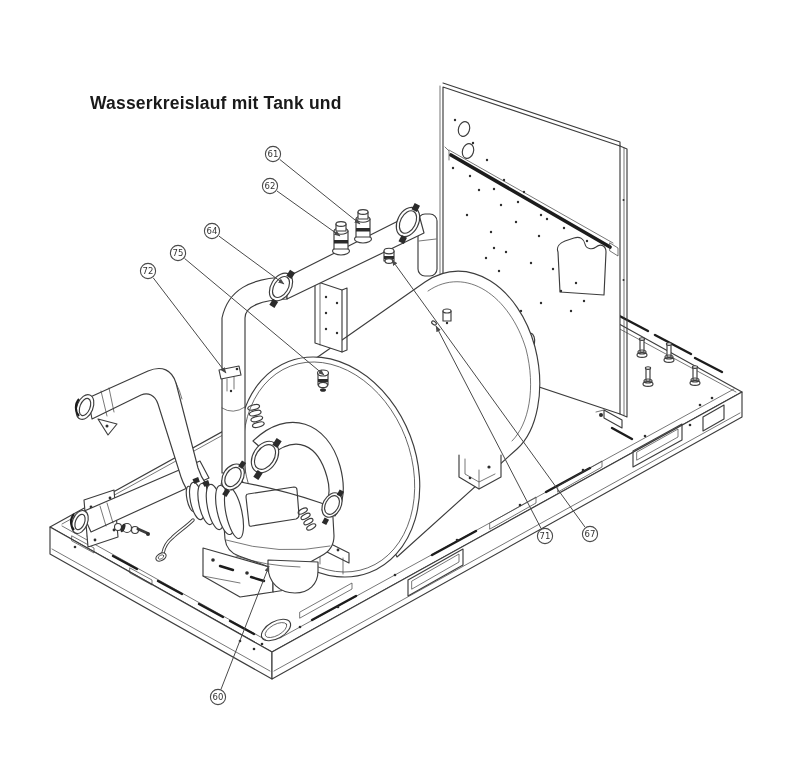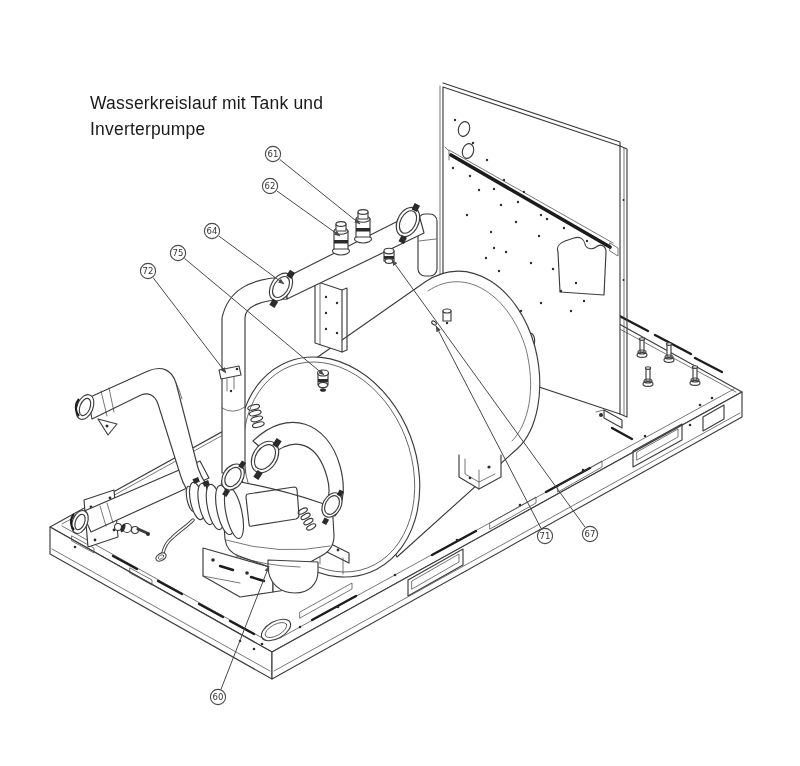--- a/index.html
+++ b/index.html
@@ -1,18 +1,18 @@
 <!DOCTYPE html>
 <html><head>
 <meta charset="utf-8">
 <style>
   html,body{margin:0;padding:0;background:#fff;}
   .stage{position:relative;width:800px;height:766px;background:#fff;overflow:hidden;
          font-family:"Liberation Sans",sans-serif;}
-  .title{position:absolute;left:90px;top:90px;font-size:17.5px;font-weight:normal;
+  .title{position:absolute;left:90px;top:90px;font-size:17.5px;font-weight:bold;
          color:#1a1a1a;line-height:1.5;letter-spacing:.2px;}
   svg{position:absolute;left:0;top:0;}
   .ln{fill:none;stroke:#3d3d3d;stroke-width:1.15;stroke-linejoin:round;stroke-linecap:round;}
   .w{fill:#ffffff;}
   .thin{stroke-width:.7;}
   .slat{stroke:#1c1c1c;stroke-width:2.4;stroke-linecap:round;fill:none;}
   .fdk{fill:#2b2b2b;stroke:none;}
   .dot{fill:#2e2e2e;stroke:none;}
   .callout-circle{fill:#fff;stroke:#4a4a4a;stroke-width:1.1;}
   .callout-text{font-family:"DejaVu Sans","Liberation Sans",sans-serif;font-size:8.5px;fill:#333;}
@@ -438,15 +438,14 @@
         <g>
           <line x1="221.11998984062555" y1="688.9859084485893" x2="269" y2="566" class="leader" marker-end="url(#arr)"></line>
           <circle cx="218" cy="697" r="7.6" class="callout-circle"></circle>
           <text x="218" y="700" text-anchor="middle" class="callout-text">60</text>
         </g>
       </g>
   </svg>
 
   <div class="title">
     <div>Wasserkreislauf mit Tank und</div>
-    <div>Inverterpumpe</div>
   </div>
 </div>
 
 </body></html>

